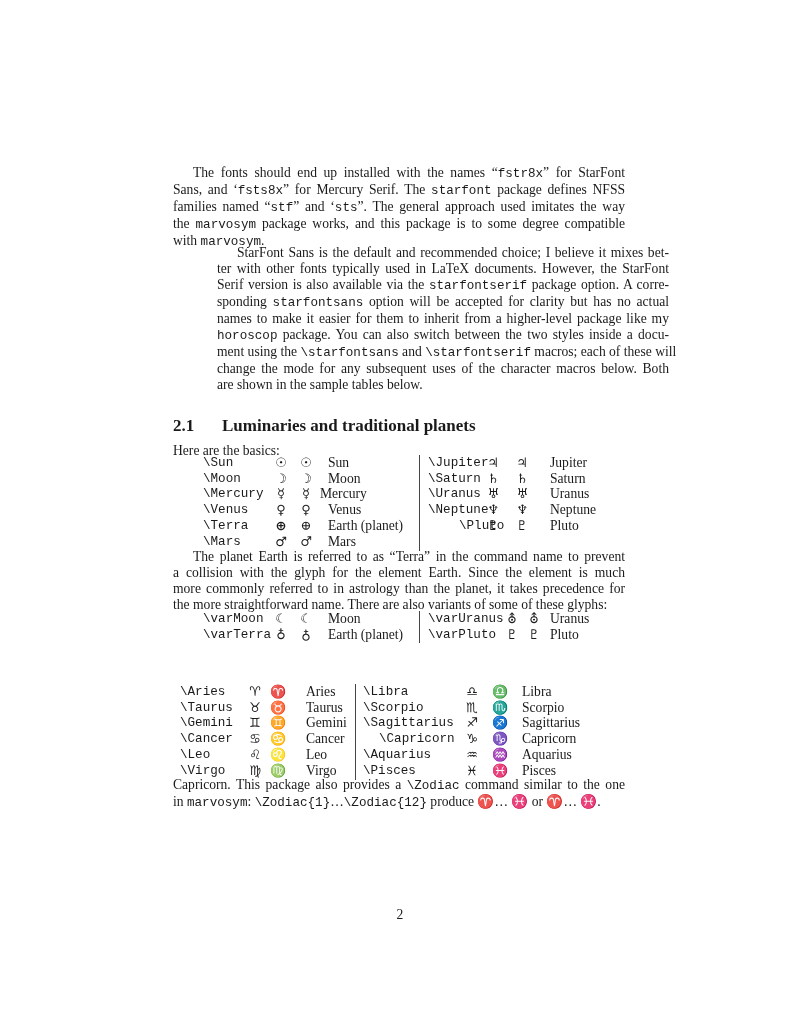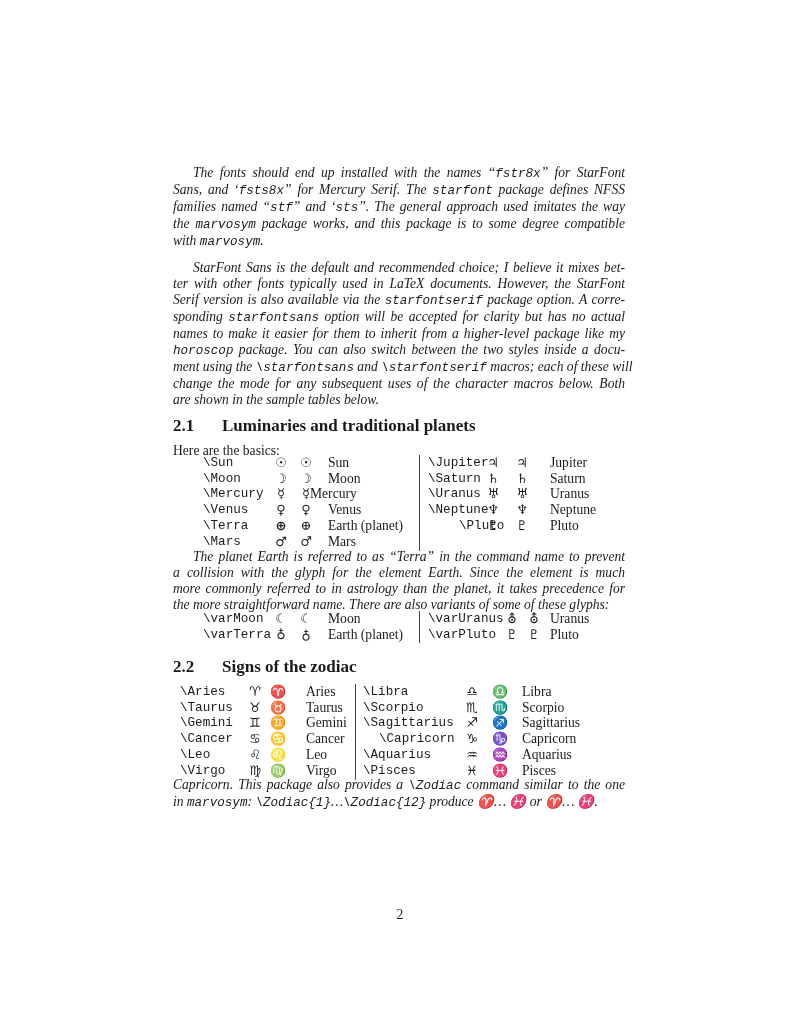--- a/index.html
+++ b/index.html
@@ -9,21 +9,21 @@
     color: #1a1a1a;
   }
   .page { position: absolute; left: 0; top: 0; width: 800px; height: 1035px; }
   .para {
     position: absolute; left: 173px; width: 452px;
     font-family: "Liberation Serif", serif;
     font-size: 13.6px; line-height: 16px;
     text-align: justify; margin: 0;
     hyphens: manual;
   }
-  .para .line { display: block; text-align: justify; text-align-last: justify; white-space: nowrap; font-style: italic; }
+  .para .line { display: block; text-align: justify; text-align-last: justify; white-space: nowrap; }
   .para .line.last { text-align-last: left; }
   .tt { font-family: "Liberation Mono", monospace; font-size: 12.6px; }
   .indent { padding-left: 20px; }
   .heading {
     position: absolute; left: 173px;
     font-family: "Liberation Serif", serif; font-weight: bold;
     font-size: 17px; line-height: 20px; margin: 0;
   }
   .heading .num { display: inline-block; width: 49px; }
   .lead {
@@ -49,21 +49,21 @@
 
 <div class="page">
 
   <div class="para" id="intro-p1" style="top:165px;">
       <span class="line indent"><span>The fonts should end up installed with the names “</span><span class="tt">fstr8x</span><span>” for StarFont</span></span>
       <span class="line"><span>Sans, and ‘</span><span class="tt">fsts8x</span><span>” for Mercury Serif.  The </span><span class="tt">starfont</span><span> package defines NFSS</span></span>
       <span class="line"><span>families named “</span><span class="tt">stf</span><span>” and ‘</span><span class="tt">sts</span><span>”. The general approach used imitates the way</span></span>
       <span class="line"><span>the </span><span class="tt">marvosym</span><span> package works, and this package is to some degree compatible</span></span>
       <span class="line last"><span>with </span><span class="tt">marvosym</span><span>.</span></span>
     </div>
-  <div class="para" id="intro-p2" style="top:260px;">
+  <div class="para" id="intro-p2" style="top:245px;margin-left:44px;">
       <span class="line indent"><span>StarFont Sans is the default and recommended choice; I believe it mixes bet-</span></span>
       <span class="line"><span>ter with other fonts typically used in LaTeX documents. However, the StarFont</span></span>
       <span class="line"><span>Serif version is also available via the </span><span class="tt">starfontserif</span><span> package option.  A corre-</span></span>
       <span class="line"><span>sponding </span><span class="tt">starfontsans</span><span> option will be accepted for clarity but has no actual</span></span>
       <span class="line"><span>names to make it easier for them to inherit from a higher-level package like my</span></span>
       <span class="line"><span class="tt">horoscop</span><span> package.  You can also switch between the two styles inside a docu-</span></span>
       <span class="line"><span>ment using the </span><span class="tt">\starfontsans</span><span> and </span><span class="tt">\starfontserif</span><span> macros; each of these will</span></span>
       <span class="line"><span>change the mode for any subsequent uses of the character macros below.  Both</span></span>
       <span class="line last"><span>are shown in the sample tables below.</span></span>
     </div>
@@ -84,21 +84,21 @@
       <div class="sym-row" style="top: 15.7px;">
         <span class="cell cmd" style="left: 0px;">\Moon</span>
         <span class="cell glyph sans" style="left: 70px;">☽</span>
         <span class="cell glyph serif" style="left: 95px;">☽</span>
         <span class="cell name" style="left: 125px;">Moon</span>
       </div>
       <div class="sym-row" style="top: 31.4px;">
         <span class="cell cmd" style="left: 0px;">\Mercury</span>
         <span class="cell glyph sans" style="left: 70px;">☿</span>
         <span class="cell glyph serif" style="left: 95px;">☿</span>
-        <span class="cell name" style="left: 107px; text-align: right;">Mercury</span>
+        <span class="cell name" style="left: 117px; text-align: right;">Mercury</span>
       </div>
       <div class="sym-row" style="top: 47.1px;">
         <span class="cell cmd" style="left: 0px;">\Venus</span>
         <span class="cell glyph sans" style="left: 70px;">♀</span>
         <span class="cell glyph serif" style="left: 95px;">♀</span>
         <span class="cell name" style="left: 125px;">Venus</span>
       </div>
       <div class="sym-row" style="top: 62.8px;">
         <span class="cell cmd" style="left: 0px;">\Terra</span>
         <span class="cell glyph sans" style="left: 70px;">⊕</span>
@@ -176,23 +176,20 @@
         <span class="cell name" style="left: 122px;">Uranus</span>
       </div>
       <div class="sym-row" style="top: 15.7px;">
         <span class="cell cmd" style="left: 0px;">\varPluto</span>
         <span class="cell glyph sans" style="left: 76px;">♇</span>
         <span class="cell glyph serif" style="left: 98px;">♇</span>
         <span class="cell name" style="left: 122px;">Pluto</span>
       </div>
     </div>
 
-  <h2 class="heading" style="top:657px;">
-    <span class="num">2.2</span><span>Signs of the zodiac</span>
-  </h2>
 
   <div class="sym-table" id="zodiac-left" style="left:180px; top:684px;">
       <div class="sym-row" style="top: 0px;">
         <span class="cell cmd" style="left: 0px;">\Aries</span>
         <span class="cell glyph sans" style="left: 67px;">♈</span>
         <span class="cell glyph serif" style="left: 90px;">♈</span>
         <span class="cell name" style="left: 126px;">Aries</span>
       </div>
       <div class="sym-row" style="top: 15.7px;">
         <span class="cell cmd" style="left: 0px;">\Taurus</span>

